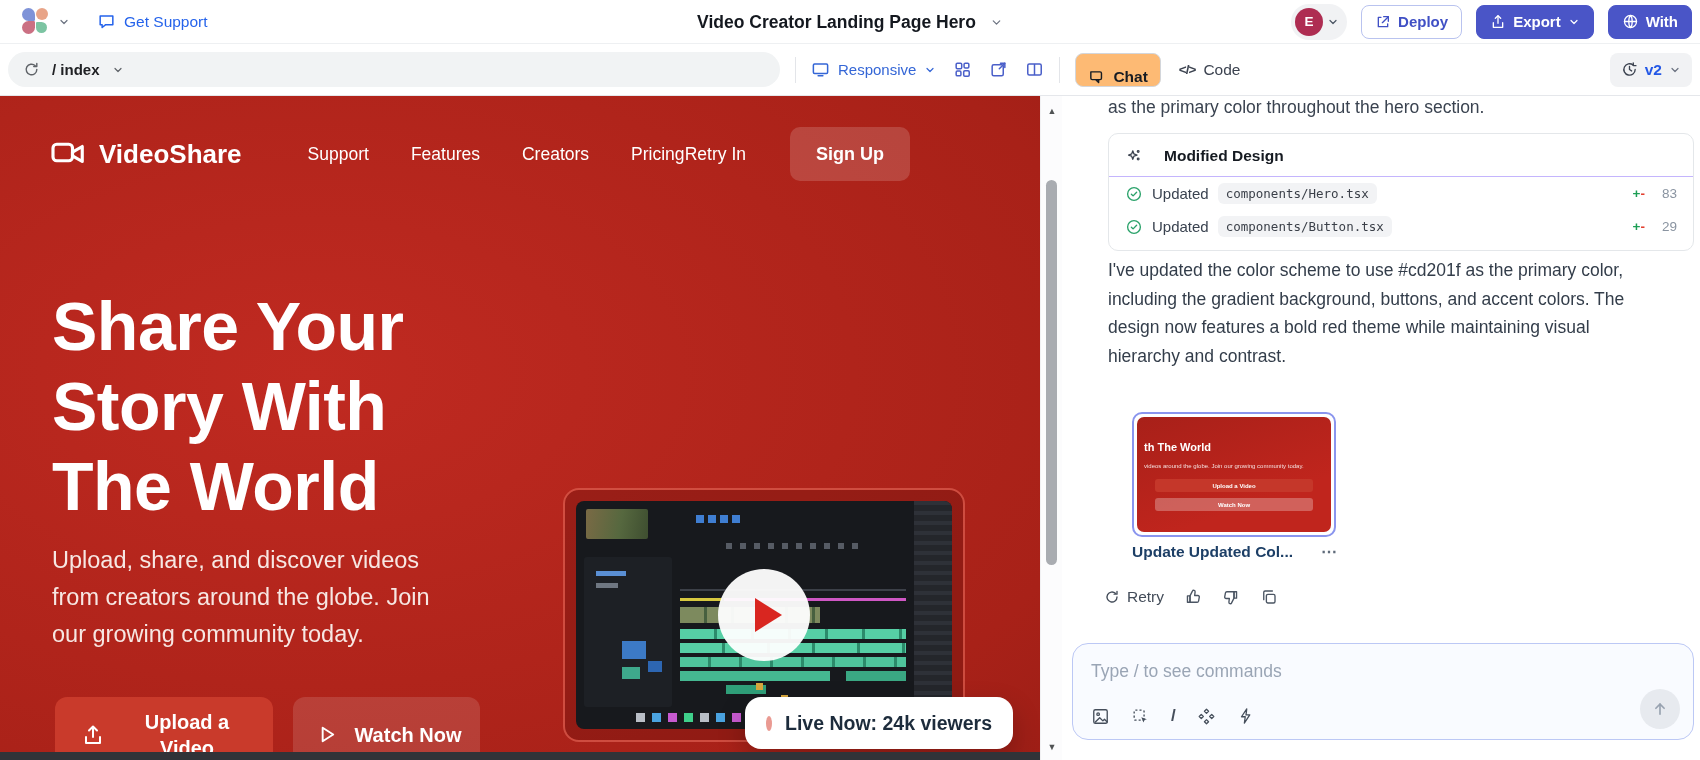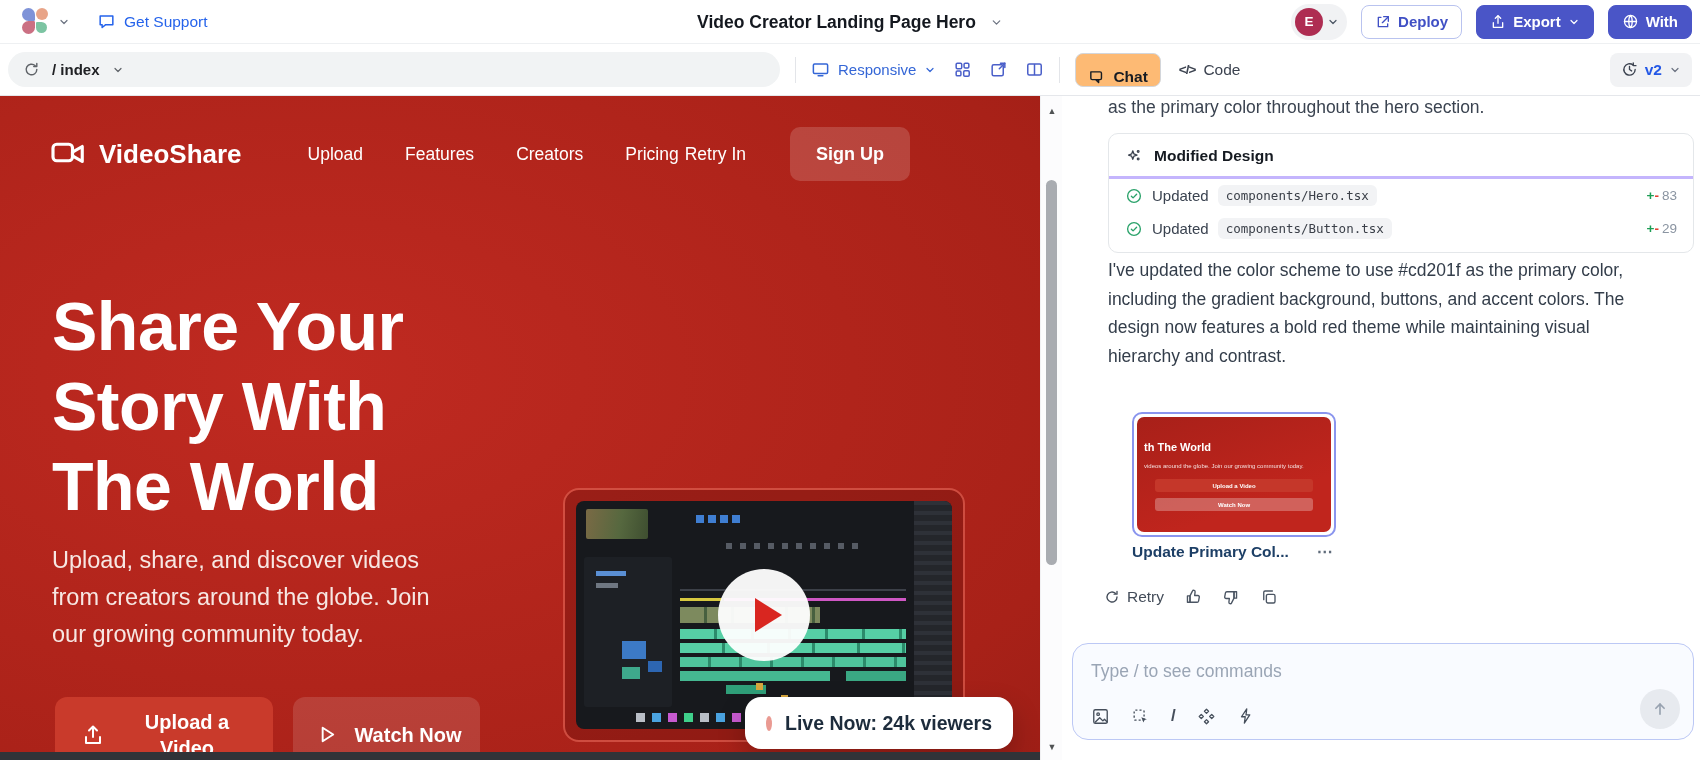--- a/index.html
+++ b/index.html
@@ -91,31 +91,31 @@
   .pvscroll{position:absolute;left:1040px;top:96px;width:22px;height:664px;background:#fcfcfd;
             border-left:1px solid #f1f1f3}
   .scrarrow{position:absolute;left:0;width:22px;text-align:center;font-size:9px;color:#505354;cursor:pointer}
   .scrthumb{position:absolute;left:5px;top:84px;width:11px;height:385px;background:#a9acb1;
             border-radius:6px;cursor:grab}
 
   
   .chat{position:absolute;left:1062px;top:96px;width:638px;height:664px;background:#fff}
   .ctx{position:absolute;left:46px;top:1px;font-size:17.5px;color:#3a4350}
   .modcard{position:absolute;left:46px;top:37px;width:586px;border:1px solid #e4e7ea;border-radius:10px;background:#fff}
-  .modhead{display:flex;align-items:center;gap:12px;padding:13px 16px 11px;font-size:15.5px;
-           font-weight:700;color:#151a21;border-bottom:3px solid #c4b5fd}
+  .modhead{display:flex;align-items:center;gap:22px;padding:13px 16px 11px;font-size:15.5px;
+           font-weight:700;color:#151a21;border-bottom:1px solid #c4b5fd}
   .modrow{display:flex;align-items:center;gap:9px;padding:6px 16px;font-size:15px;color:#3a4350}
   .modrow:first-of-type{margin-top:5px}
   .modrow:last-of-type{padding-bottom:13px}
   .chip{font-family:"DejaVu Sans Mono",monospace;font-size:12.5px;background:#f2f3f5;border-radius:6px;
         padding:3px 8px;color:#3b4049}
   .diff{margin-left:auto;font-size:13.5px;color:#8a94a1;display:flex;align-items:center}
   .diff .p{color:#1d9e55;font-weight:700}
   .diff .m{color:#e23e2e;font-weight:700}
-  .diff .n{margin-left:3px}
+  .diff .n{margin-left:17px}
   .msg{position:absolute;left:46px;top:160px;width:556px;font-size:17.5px;line-height:28.5px;color:#333d4a}
   .vercard{position:absolute;left:70px;top:316px;width:204px;height:125px;border:2px solid #8a95ee;
            border-radius:10px;background:#fff;padding:3px;cursor:pointer}
   .verinner{position:relative;width:100%;height:100%;border-radius:7px;overflow:hidden;
             background:linear-gradient(160deg,#a82019,#c0251d 70%)}
   .vh{position:absolute;left:7px;top:24px;font-size:11px;font-weight:700;color:#fff;white-space:nowrap}
   .vs{position:absolute;left:7px;top:46px;font-size:6px;color:rgba(255,255,255,.85);white-space:nowrap}
   .vb{position:absolute;left:18px;right:18px;height:13px;border-radius:3px;display:flex;
       align-items:center;justify-content:center;font-size:6px;color:#fff;font-weight:700}
   .vb1{top:62px;background:#c5372a}
@@ -274,21 +274,21 @@
   <div class="preview">
     <nav class="pnav">
       <div class="brand">
         <svg class="ic" width="36" height="36" viewBox="0 0 24 24" fill="none" stroke="#fff" stroke-width="2.1" stroke-linejoin="round">
             <rect x="2" y="5.5" width="13" height="11" rx="2.5"></rect>
             <path d="M15 10.8l6.5-3.8v10l-6.5-3.8z"></path>
           </svg>
         <span>VideoShare</span>
       </div>
       <div class="plinks">
-        <span class="plink">Upload</span>
+        <span class="plink">Support</span>
         <span class="plink">Features</span>
         <span class="plink">Creators</span>
         <span class="plink">Pricing</span>
       </div>
       <span class="signin">Retry In</span>
       <button class="signup">
         <span>Sign Up</span>
       </button>
     </nav>
 
@@ -403,21 +403,21 @@
 
     <div class="vercard">
       <div class="verinner">
         <div class="vh">th The World</div>
         <div class="vs">videos around the globe. Join our growing community today.</div>
         <div class="vb vb1">Upload a Video</div>
         <div class="vb vb2">Watch Now</div>
       </div>
     </div>
     <div class="vertitle">
-      <span class="vt">Update Primary Col...</span>
+      <span class="vt">Update Updated Col...</span>
       <button class="more">⋯</button>
     </div>
 
     <div class="actions">
       <button class="retry">
         <svg class="ic" width="16" height="16" viewBox="0 0 24 24" fill="none" stroke="#434c59" stroke-width="2" stroke-linecap="round" stroke-linejoin="round">
             <path d="M19.5 12a7.5 7.5 0 1 1-2.4-5.5"></path>
             <path d="M19.5 3.5v4.3h-4.3"></path>
           </svg>
         <span>Retry</span>

